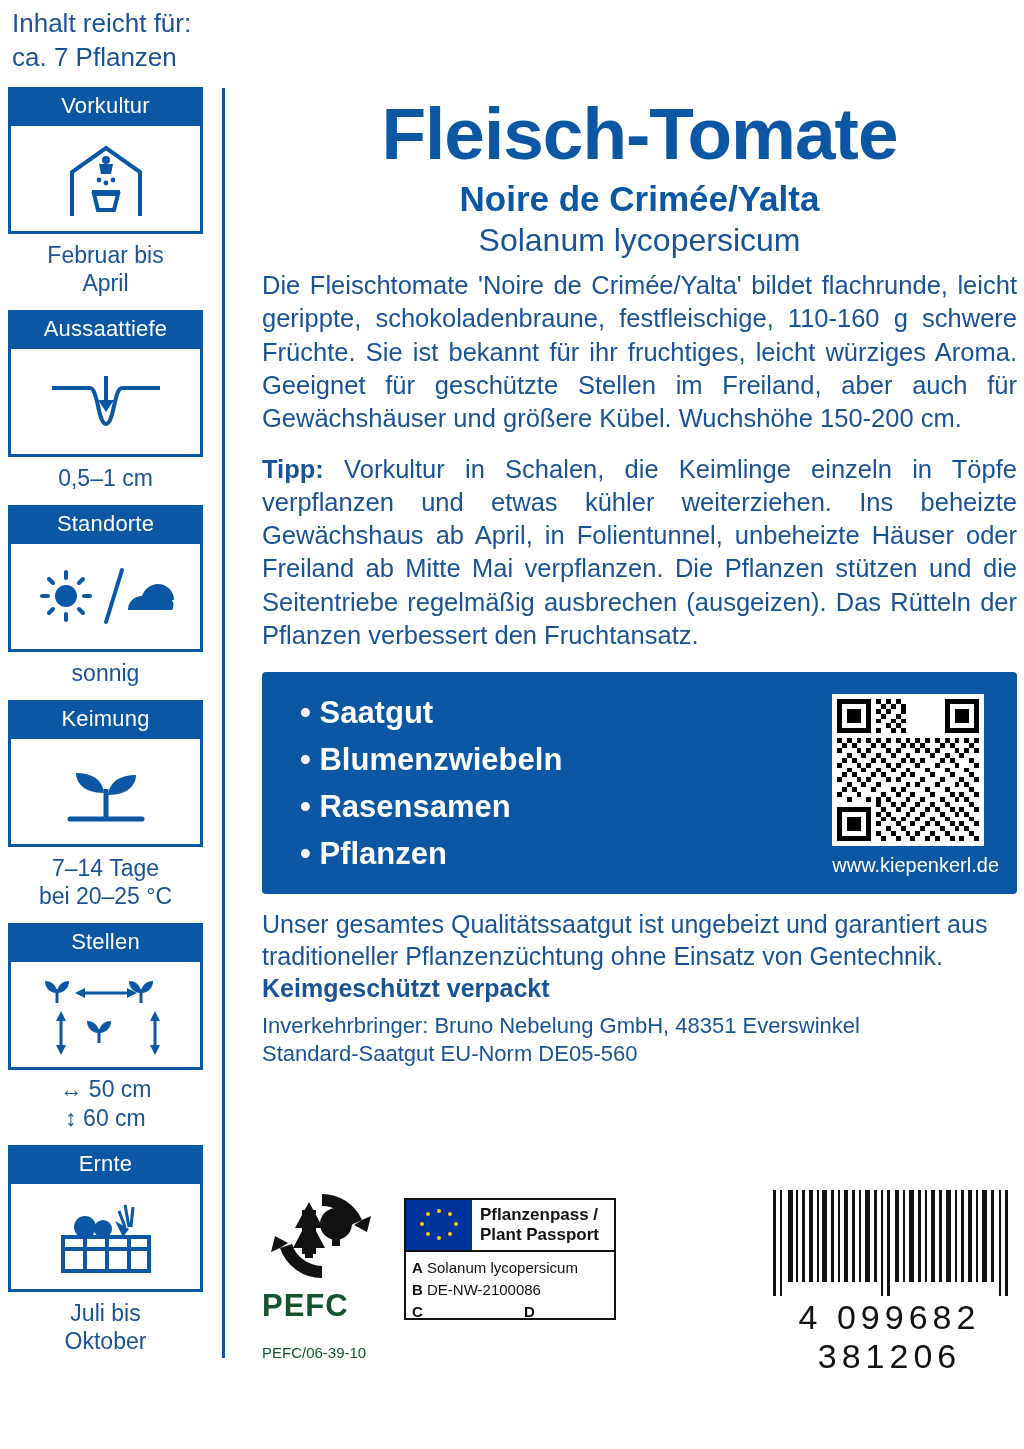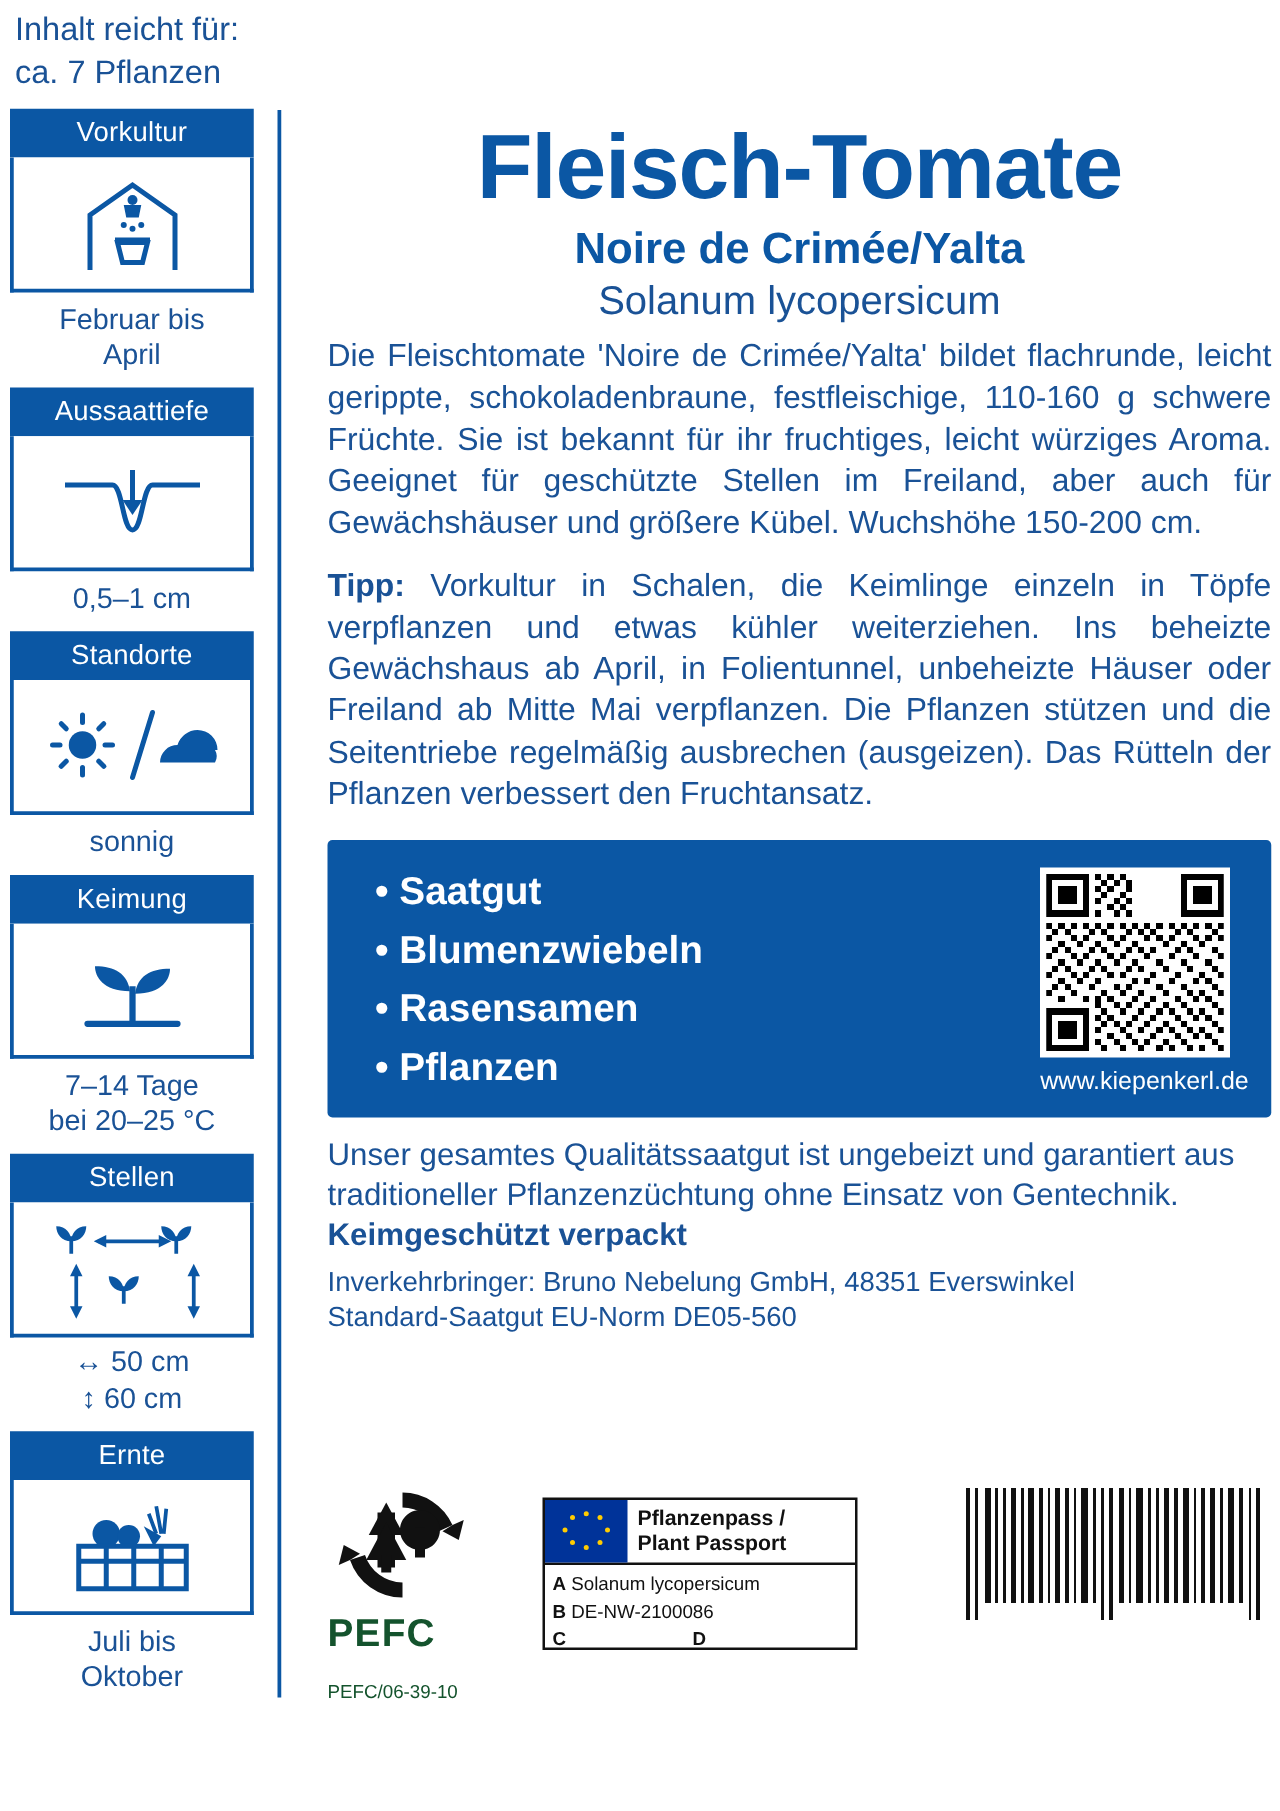--- a/index.html
+++ b/index.html
@@ -200,24 +200,23 @@
     width: 130px; color: #14532d;
   }
   .pefc-name {
     font-size: 31px; font-weight: bold; letter-spacing: 1px;
     margin-top: 2px;
   }
   .pefc-code { font-size: 15px; margin-top: 20px; }
 
   .passport {
     position: absolute; left: 142px; top: 8px;
-    width: 252px; height: 122px;
+    width: 212px; height: 122px;
     border: 2px solid #111;
     color: #111;
-    margin-left: 30px;
   }
   .passport-top {
     display: flex; align-items: center;
     border-bottom: 2px solid #111;
     height: 52px;
   }
   .eu-flag {
     width: 66px; height: 100%;
     background: #003399;
     position: relative;
@@ -572,16 +571,17 @@
           <rect x="198" y="0" width="2" height="92"></rect>
             <rect x="204" y="0" width="3" height="92"></rect>
           <rect x="211" y="0" width="4" height="92"></rect>
             <rect x="219" y="0" width="2" height="92"></rect>
           <rect x="225" y="0" width="5" height="92"></rect>
             <rect x="234" y="0" width="3" height="92"></rect>
           <rect x="242" y="0" width="2" height="106"></rect>
             <rect x="248" y="0" width="3" height="106"></rect>
         </g>
       </svg>
+      <div class="barcode-digits">4 099682 381206</div>
     </div>
   </div>
 
 </div>
 
 </body></html>

